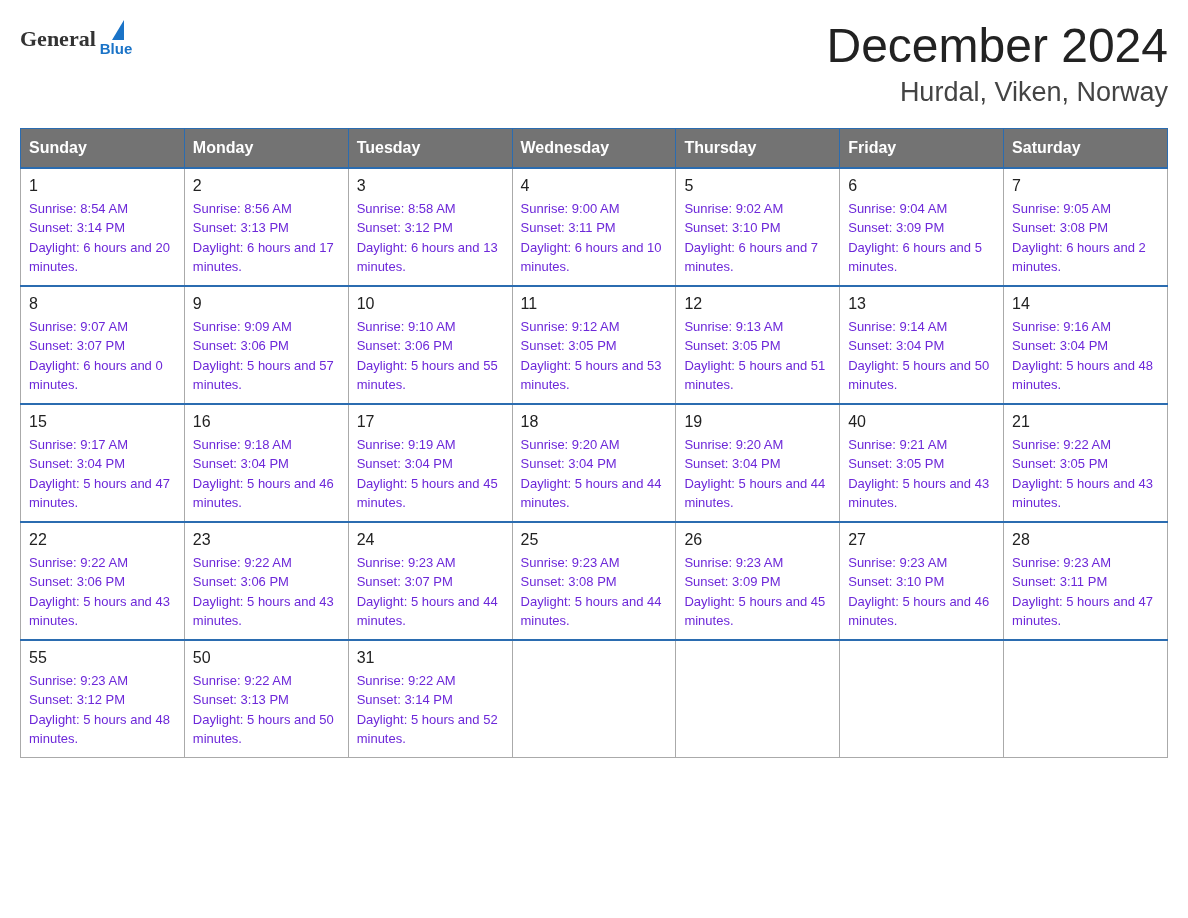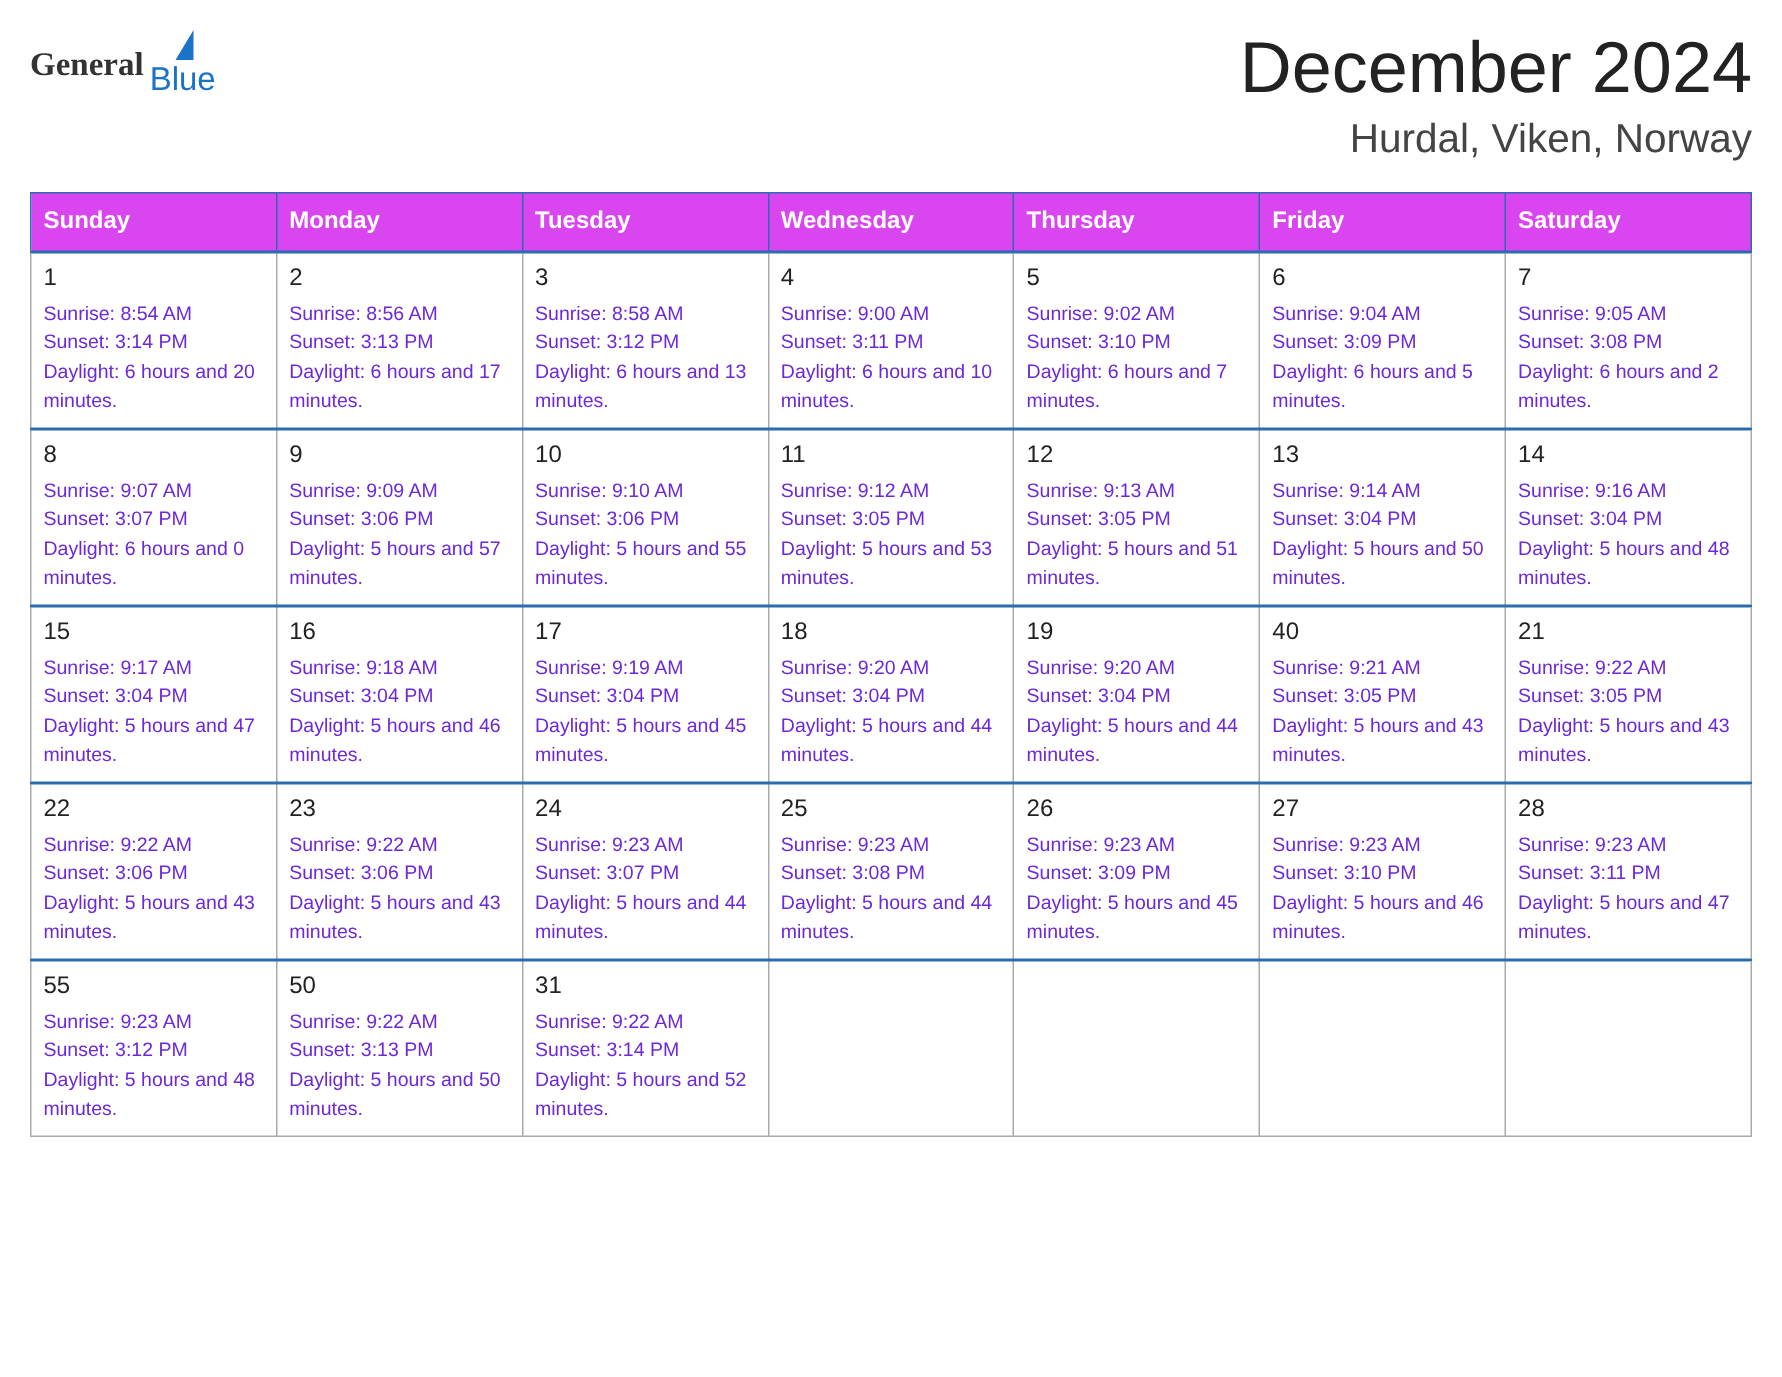--- a/index.html
+++ b/index.html
@@ -45,21 +45,21 @@
       font-size: 27px;
       color: #444;
       margin-top: 4px;
     }
     table {
       width: 100%;
       border-collapse: collapse;
       table-layout: fixed;
     }
     thead th {
-      background-color: #d946ef;
+      background-color: #737373;
       color: white;
       font-size: 16px;
       font-weight: bold;
       padding: 10px 8px;
       text-align: left;
       border: 1px solid #2b6cb0;
     }
     tbody td {
       vertical-align: top;
       padding: 8px 8px;
@@ -89,21 +89,21 @@
 </head>
 <body>
 
 <div class="header">
   <div class="logo">
     <span class="logo-text-general">General</span>
     <div style="display:flex; flex-direction:column; align-items:center;">
       <div style="display:flex; align-items:center; gap:0;">
         <div style="width:0; height:0; border-left:12px solid transparent; border-right:0px solid transparent; border-bottom:20px solid #1a73c7; margin-left:3px;"></div>
       </div>
-      <span class="logo-text-blue" style="color:#1a73c7; font-size:22px; font-weight:normal;">Blue</span>
+      <span class="logo-text-blue" style="color:#1a73c7; font-size:15px; font-weight:bold;">Blue</span>
     </div>
   </div>
   <div class="title-block">
     <div class="month-title">December 2024</div>
     <div class="location-title">Hurdal, Viken, Norway</div>
   </div>
 </div>
 
 <table>
   <thead>

